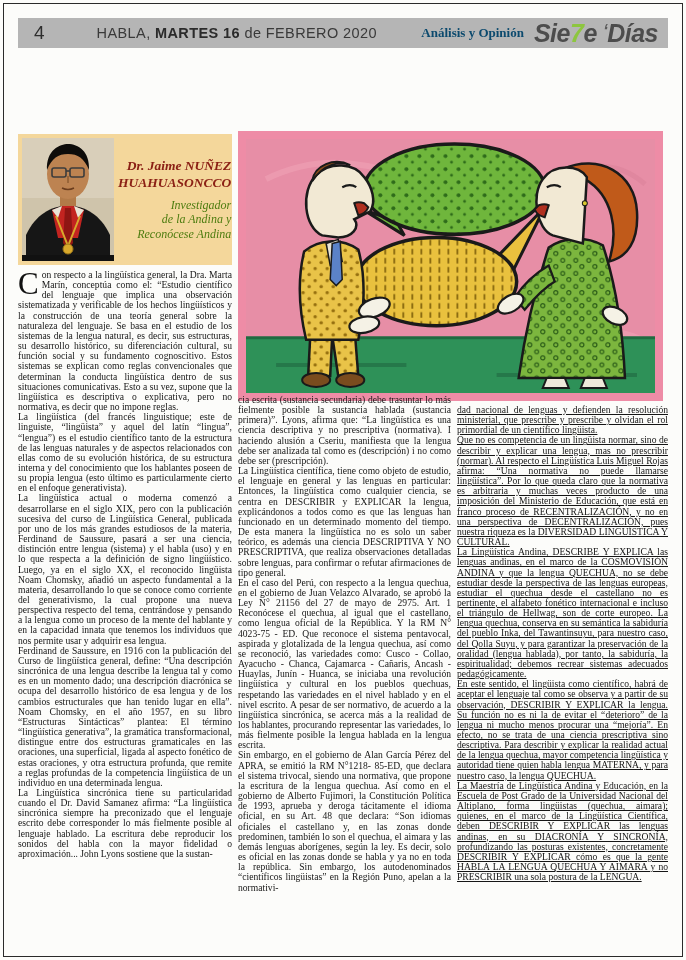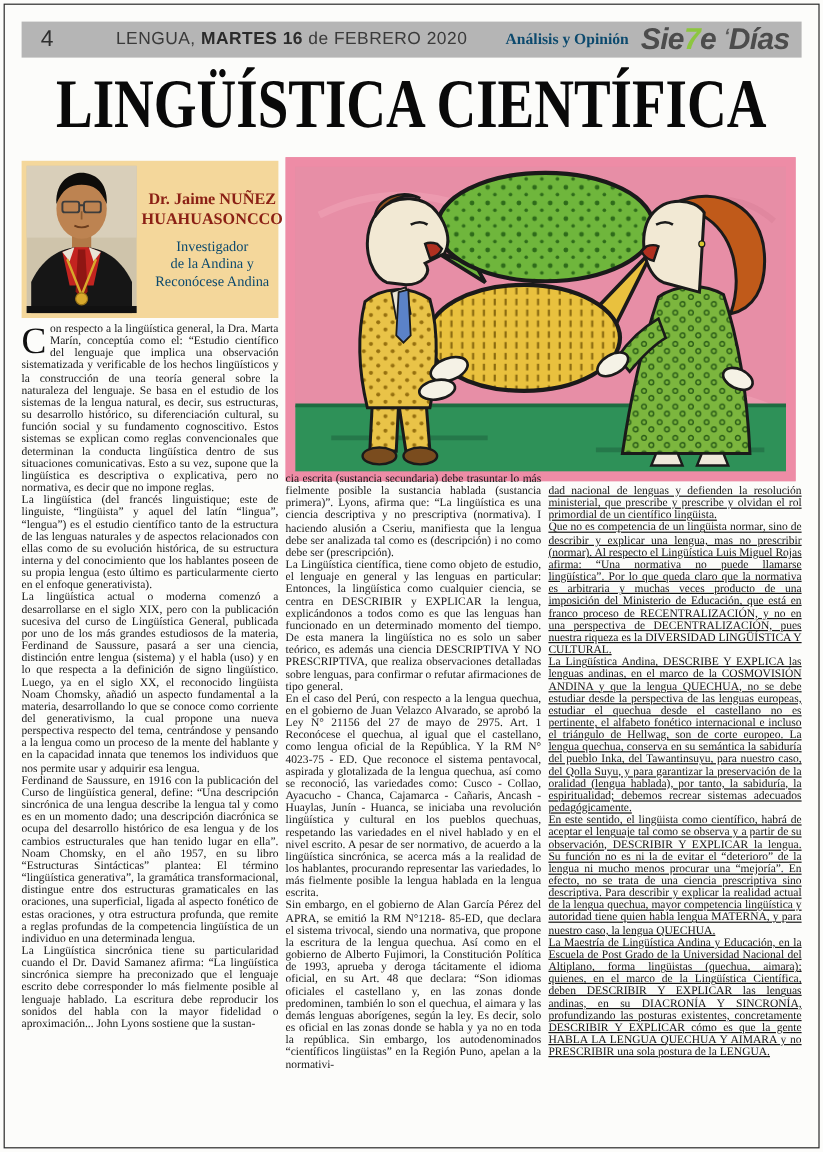--- a/index.html
+++ b/index.html
@@ -33,23 +33,23 @@
     font-family:"Liberation Serif", serif; font-weight:bold; font-size:58px;
     color:#090909; white-space:nowrap; transform:scaleX(.79); letter-spacing:0;
   }
 
   
   .author-box {
     position:absolute; left:18px; top:134px; width:214px; height:131px;
     background:#f4d79b; display:flex; align-items:center;
   }
   .author-photo { width:92px; height:123px; margin-left:4px; flex:0 0 auto; }
-  .author-info { flex:1; text-align:center; padding:0 4px; }
+  .author-info { flex:1; text-align:right; padding:0 4px;font-style:italic; }
   .author-name { font-weight:bold; font-size:13.5px; line-height:1.22; color:#8b2015; }
-  .author-role { font-size:12px; line-height:1.18; color:#0c4a6e; margin-top:7px; }
+  .author-role { font-size:12px; line-height:1.18; color:#4d7c0f; margin-top:7px; }
 
   
   .illustration {
     position:absolute; left:238px; top:131px; width:425px; height:270px;
     border:8px solid #ee8ca6; box-sizing:border-box; background:#e78ea6;
   }
   .illustration svg { display:block; width:100%; height:100%; }
 
   
   .col {
@@ -66,31 +66,28 @@
 </style>
 </head>
 <body>
 
 <div class="page">
   <div class="page-border"></div>
 
   <div class="header-bar">
     <span class="page-num">4</span>
     <span class="date-line">
-      <span>LENGUA,</span>
+      <span>HABLA,</span>
       <b>MARTES 16</b>
       <span>de FEBRERO 2020</span>
     </span>
     <span class="section-name">Análisis y Opinión</span>
     <span class="logo"><span>Sie</span><span class="g7">7</span><span>e</span> <span class="mark">‘</span><span>Días</span></span>
   </div>
 
-  <div class="headline">
-    <span class="headline-text">LINGÜÍSTICA CIENTÍFICA</span>
-  </div>
 
   <div class="author-box">
     <svg class="author-photo" viewBox="0 0 92 123" preserveAspectRatio="none">
       <rect x="0" y="0" width="92" height="123" fill="#cfc4ab"></rect>
       <rect x="0" y="0" width="92" height="60" fill="#d9cfba"></rect>
 
       <path d="M4,123 L4,97 C14,76 28,69 46,67 C64,69 78,76 88,97 L88,123 Z" fill="#161616"></path>
 
       <path d="M30,72 L46,66 L62,72 L56,100 L36,100 Z" fill="#c32420"></path>
       <path d="M43,70 L49,70 L51,105 L46,112 L41,105 Z" fill="#8f1613"></path>

